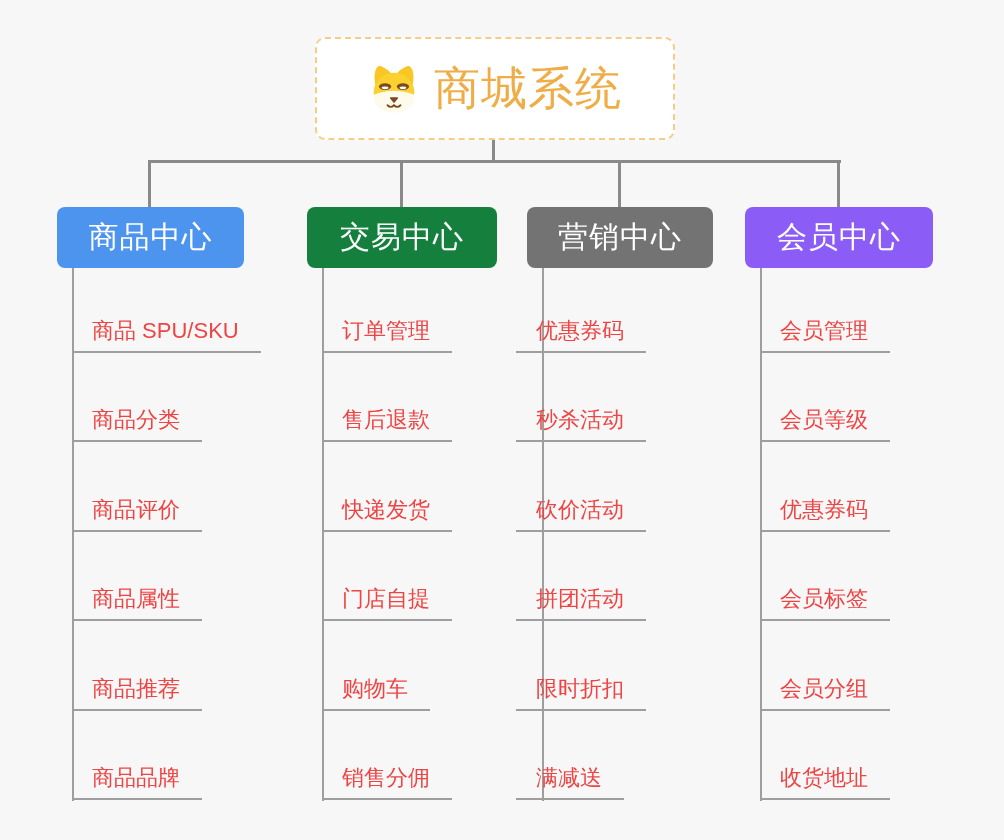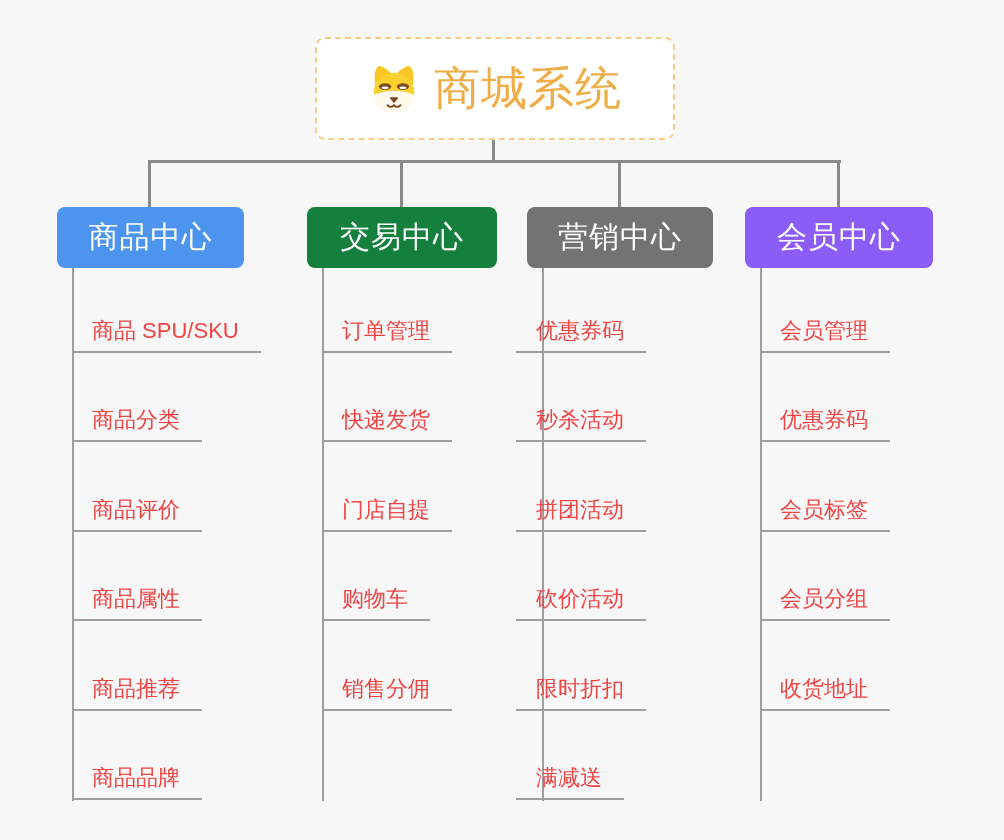--- a/index.html
+++ b/index.html
@@ -91,36 +91,38 @@
     <div class="leaf">商品 SPU/SKU</div>
     <div class="leaf">商品分类</div>
     <div class="leaf">商品评价</div>
     <div class="leaf">商品属性</div>
     <div class="leaf">商品推荐</div>
     <div class="leaf">商品品牌</div>
   </div>
 
   <div class="leaf-col lc-2">
     <div class="leaf">订单管理</div>
+    <div class="leaf">售后退款</div>
     <div class="leaf">快递发货</div>
     <div class="leaf">门店自提</div>
     <div class="leaf">购物车</div>
     <div class="leaf">销售分佣</div>
   </div>
 
   <div class="leaf-col lc-3">
     <div class="leaf">优惠券码</div>
     <div class="leaf">秒杀活动</div>
+    <div class="leaf">砍价活动</div>
     <div class="leaf">拼团活动</div>
-    <div class="leaf">砍价活动</div>
     <div class="leaf">限时折扣</div>
     <div class="leaf">满减送</div>
   </div>
 
   <div class="leaf-col lc-4">
     <div class="leaf">会员管理</div>
+    <div class="leaf">会员等级</div>
     <div class="leaf">优惠券码</div>
     <div class="leaf">会员标签</div>
     <div class="leaf">会员分组</div>
     <div class="leaf">收货地址</div>
   </div>
 
 </div>
 
 </body></html>

